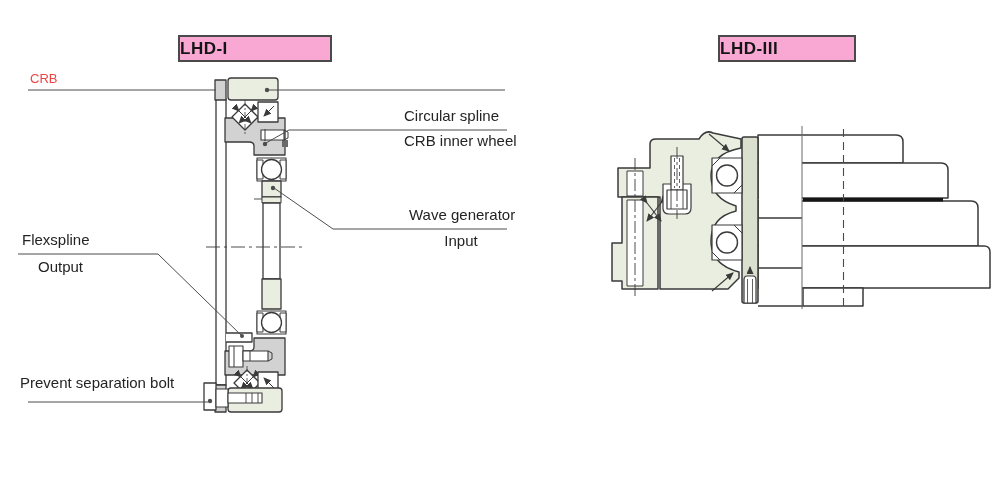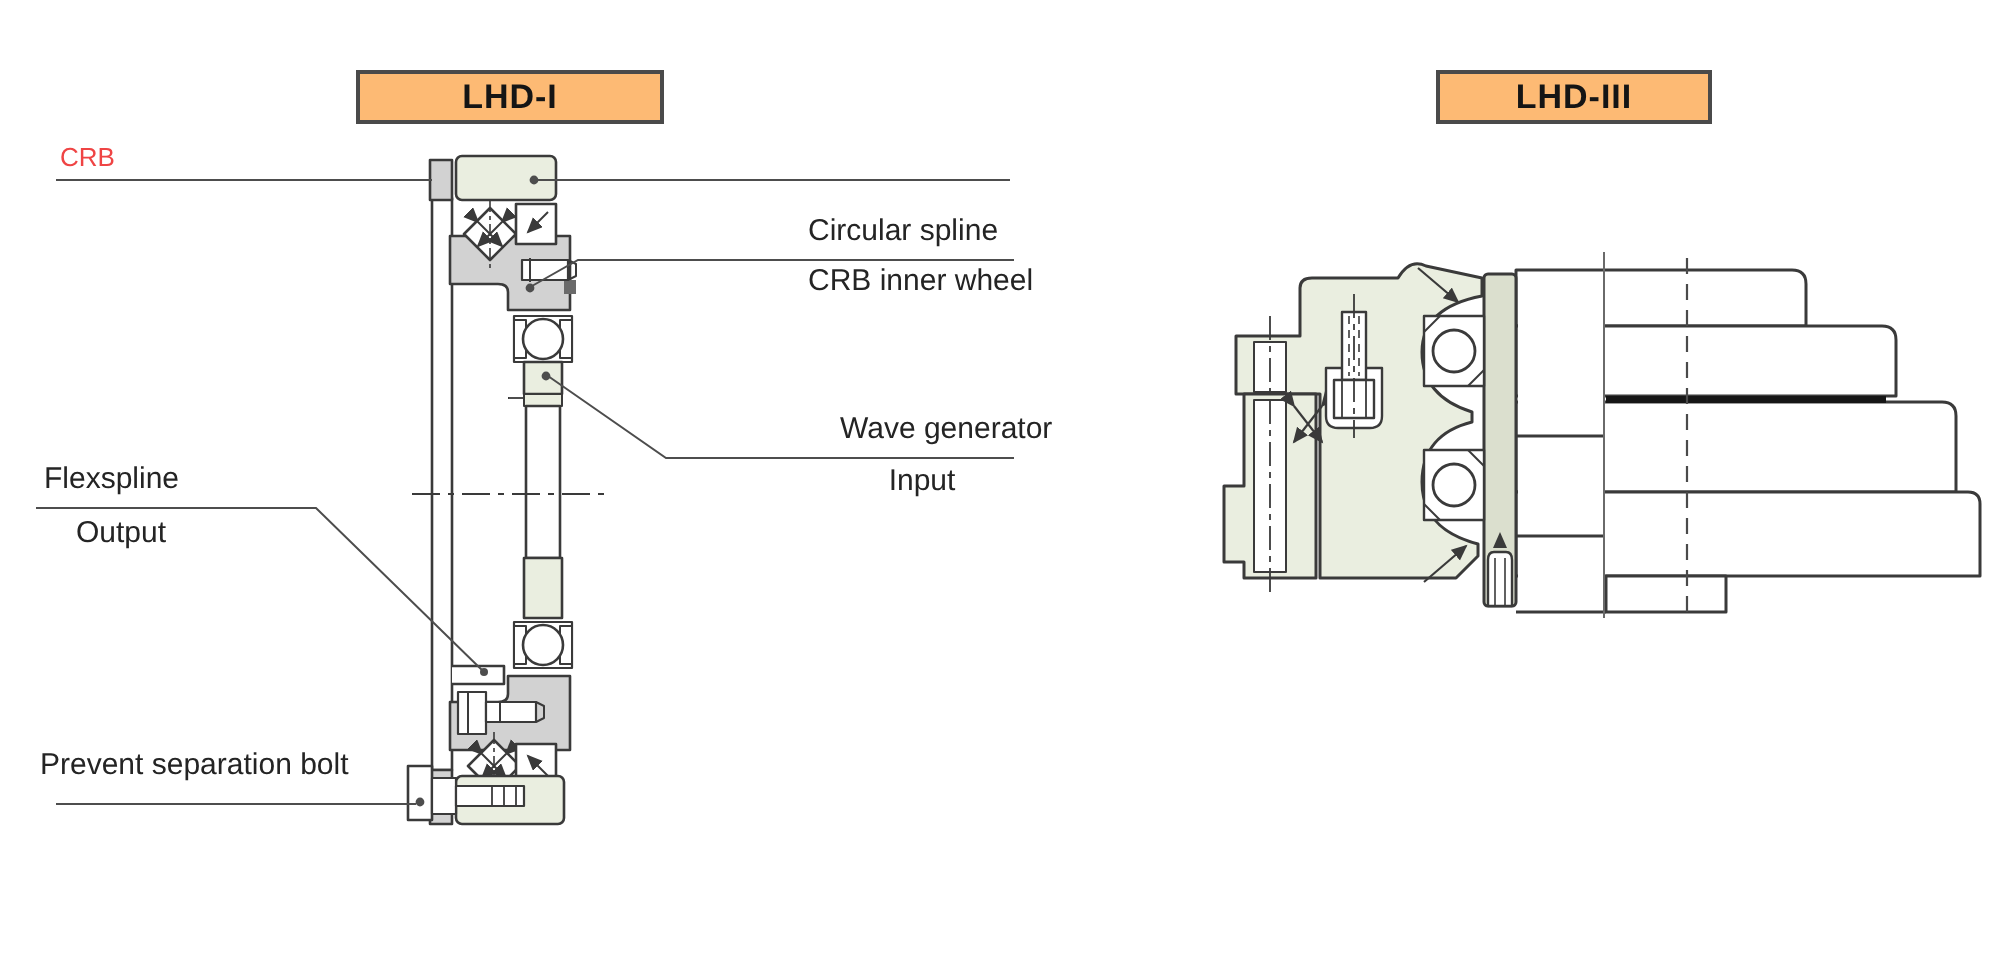--- a/index.html
+++ b/index.html
@@ -12,22 +12,22 @@
     font-family:"Liberation Sans", sans-serif; overflow:hidden;
   }
   .artwork{position:absolute; left:0; top:0;}
   .lbl{
     position:absolute; font-size:15px; color:var(--text);
     white-space:nowrap; line-height:1.15;
   }
   .lbl.small{font-size:13px; color:#ef4444;}
   .tbox{
     position:absolute; box-sizing:border-box; height:27px;
-    border:2px solid #4a4a4a; background:#fdba74;
-    display:flex; align-items:center; justify-content:center;
+    border:2px solid #4a4a4a; background:#f9a8d4;
+    display:flex; align-items:center; 
     font-weight:bold; font-size:17px; letter-spacing:.5px; color:#151515;
   }
 </style>
 </head>
 <body>
 
 <div class="canvas">
 
   <svg class="artwork" width="1000" height="483" viewBox="0 0 1000 483">
     <defs>
@@ -211,18 +211,18 @@
   <div class="tbox" style="left:178px; top:35px; width:154px;">
     <span>LHD-I</span>
   </div>
   <div class="tbox" style="left:718px; top:35px; width:138px;">
     <span>LHD-III</span>
   </div>
 
   <div class="lbl small" style="left:30px; top:72px;">CRB</div>
   <div class="lbl" style="left:404px; top:107px;">Circular spline</div>
   <div class="lbl" style="left:404px; top:132px;">CRB inner wheel</div>
-  <div class="lbl" style="left:420px; top:206px;">Wave generator</div>
+  <div class="lbl" style="left:409px; top:206px;">Wave generator</div>
   <div class="lbl" style="left:409px; top:232px; width:104px; text-align:center;">Input</div>
   <div class="lbl" style="left:22px; top:231px;text-align:right;">Flexspline</div>
   <div class="lbl" style="left:38px; top:258px;">Output</div>
   <div class="lbl" style="left:20px; top:374px;">Prevent separation bolt</div>
 </div>
 
 </body></html>

